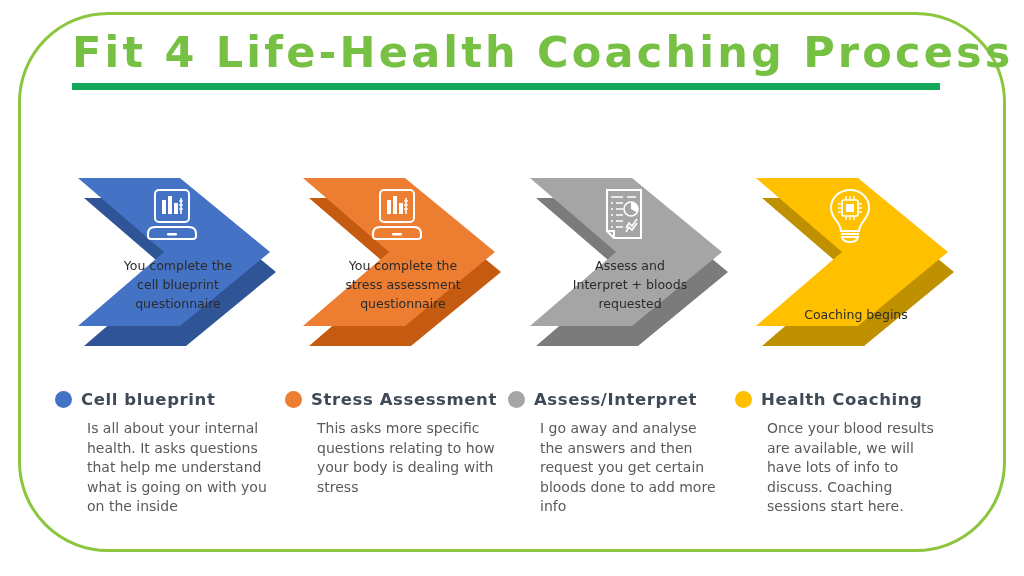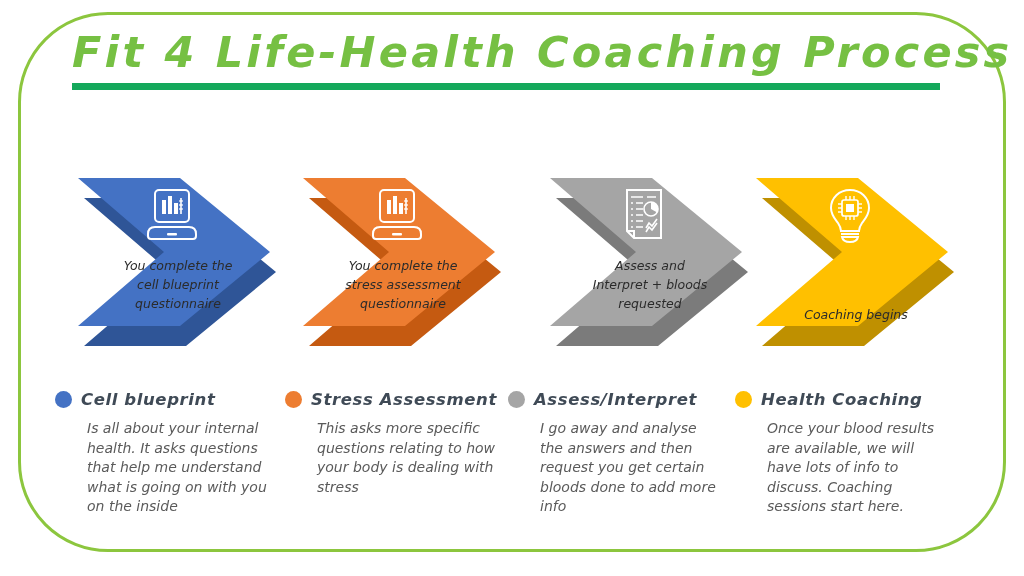--- a/index.html
+++ b/index.html
@@ -12,21 +12,20 @@
     height: 576px;
     overflow: hidden;
     font-family: "Liberation Sans", sans-serif;
   }
 
   .slide {
     position: relative;
     width: 828px;
     height: 576px;
     background: #ffffff;
-    font-style: italic;
   }
 
   
   .frame {
     position: absolute;
     left: 18px;
     top: 12px;
     width: 988px;
     height: 540px;
     border: 3px solid #8CC63E;
@@ -67,21 +66,21 @@
     height: 205px;
   }
   .chev {
     position: absolute;
     top: 0;
     width: 228px;
     height: 200px;
   }
   .chev-0 { left: 60px;  }
   .chev-1 { left: 285px; }
-  .chev-2 { left: 532px; }
+  .chev-2 { left: 512px; }
   .chev-3 { left: 738px; }
 
   .chev svg {
     position: absolute;
     left: 0;
     top: 0;
     width: 228px;
     height: 200px;
     display: block;
   }

